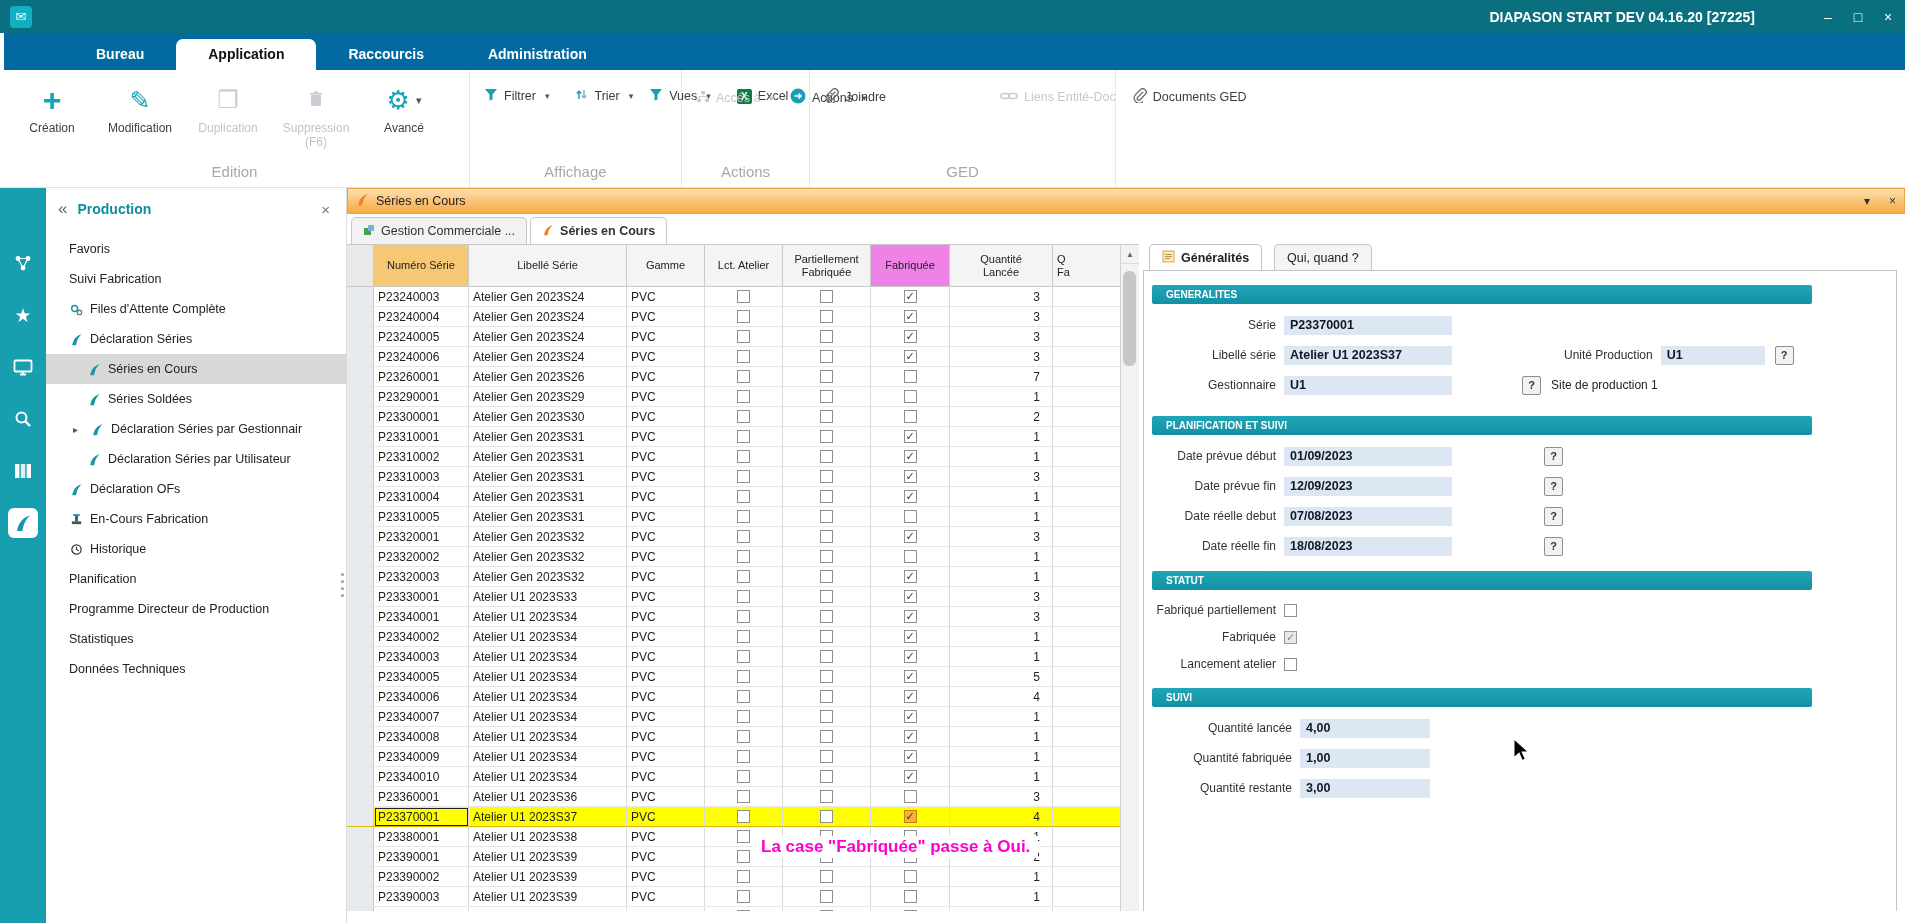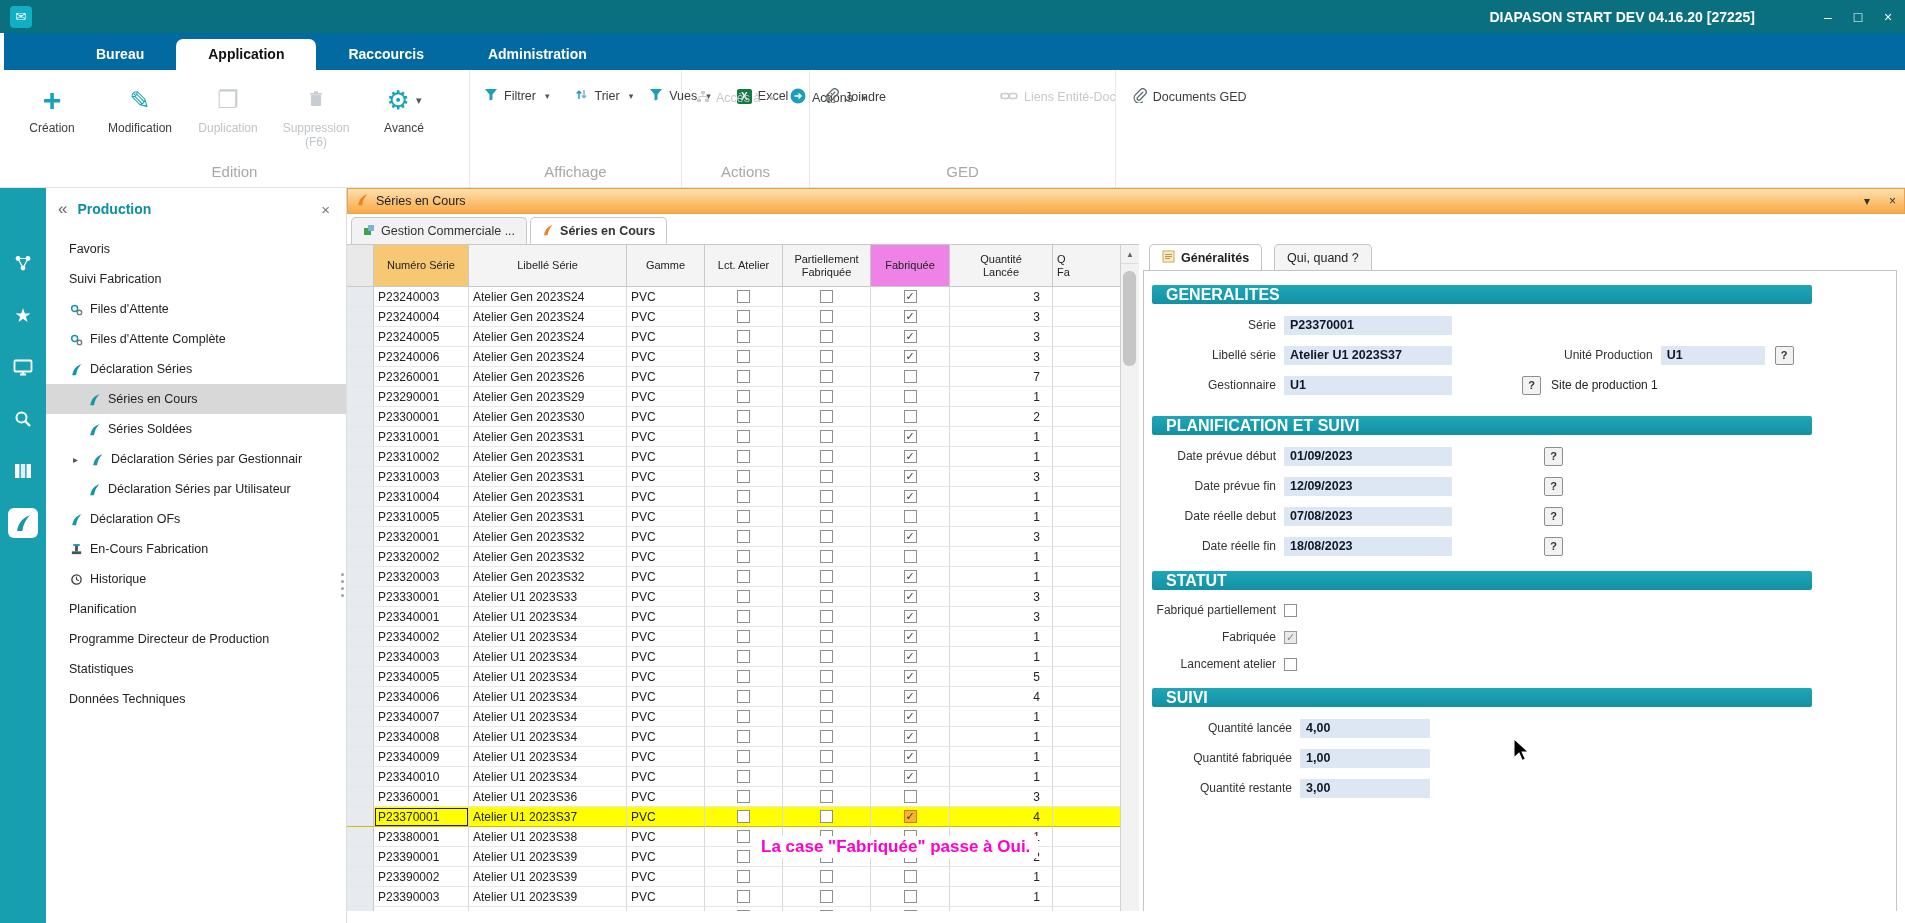--- a/index.html
+++ b/index.html
@@ -114,21 +114,21 @@
   .vs-thumb{position:absolute;top:26px;left:2px;width:13px;height:95px;background:#c6c6c6;border-radius:6px;cursor:pointer;}
 
   
   .panel{flex:1;position:relative;padding-top:30px;box-sizing:border-box;}
   .panel-tabs{display:flex;padding-left:10px;gap:12px;height:26px;align-items:flex-start;}
   .panel-tab{height:26px;display:flex;align-items:center;gap:6px;padding:0 12px;border:1px solid #c4c4c4;border-bottom:none;
              border-radius:5px 5px 0 0;background:#f4f4f4;font-size:12.5px;cursor:pointer;white-space:nowrap;}
   .panel-tab.active{background:#fff;font-weight:bold;}
   .panel-box{position:absolute;top:56px;left:4px;right:8px;bottom:0;border:1px solid #c4c4c4;border-bottom:none;
              background:#fff;padding:14px 0 0 8px;box-sizing:border-box;}
-  .sec-bar{height:19px;background:linear-gradient(#1fa6b8,#1391a3);color:#fff;font-weight:bold;font-size:16px;
+  .sec-bar{height:19px;background:linear-gradient(#1fa6b8,#1391a3);color:#fff;font-weight:bold;font-size:10px;
            display:flex;align-items:center;padding-left:14px;margin-right:84px;border-radius:2px;margin-bottom:10px;}
   .frow{display:flex;align-items:center;height:22px;margin-bottom:8px;}
   .flabel{width:124px;text-align:right;padding-right:8px;color:#333;font-size:12px;flex:none;}
   .flabel.wide{width:140px;}
   .flabel2{margin-left:112px;padding-right:8px;color:#333;font-size:12px;}
   .fval{width:168px;height:19px;background:#dce7f3;display:flex;align-items:center;padding-left:6px;
         font-weight:bold;font-size:12.5px;color:#101826;box-sizing:border-box;flex:none;}
   .fval.small{width:104px;}
   .fval.qty{width:130px;}
   .qbtn{width:17px;height:17px;border:1px solid #8e8e8e;background:#f2f2f2;display:flex;align-items:center;
@@ -344,29 +344,20 @@
       <span class="sb-collapse">«</span>
       <span class="sb-title">Production</span>
       <span class="sb-close">×</span>
     </div>
     <div class="sb-list">
         <div class="sb-item lvl0">
           <span>Favoris</span>
         </div>
         <div class="sb-item lvl0">
           <span>Suivi Fabrication</span>
-        </div>
-        <div class="sb-item lvl1">
-          <span class="sb-icon">
-            <svg width="13" height="13" viewBox="0 0 14 14">
-              <circle cx="5" cy="6" r="3.2" fill="none" stroke="#1796ab" stroke-width="1.6"></circle>
-              <circle cx="10.2" cy="10.2" r="2.4" fill="none" stroke="#6b7b80" stroke-width="1.4"></circle>
-            </svg>
-          </span>
-          <span>Files d'Attente</span>
         </div>
         <div class="sb-item lvl1">
           <span class="sb-icon">
             <svg width="13" height="13" viewBox="0 0 14 14">
               <circle cx="5" cy="6" r="3.2" fill="none" stroke="#1796ab" stroke-width="1.6"></circle>
               <circle cx="10.2" cy="10.2" r="2.4" fill="none" stroke="#6b7b80" stroke-width="1.4"></circle>
             </svg>
           </span>
           <span>Files d'Attente Complète</span>
         </div>

